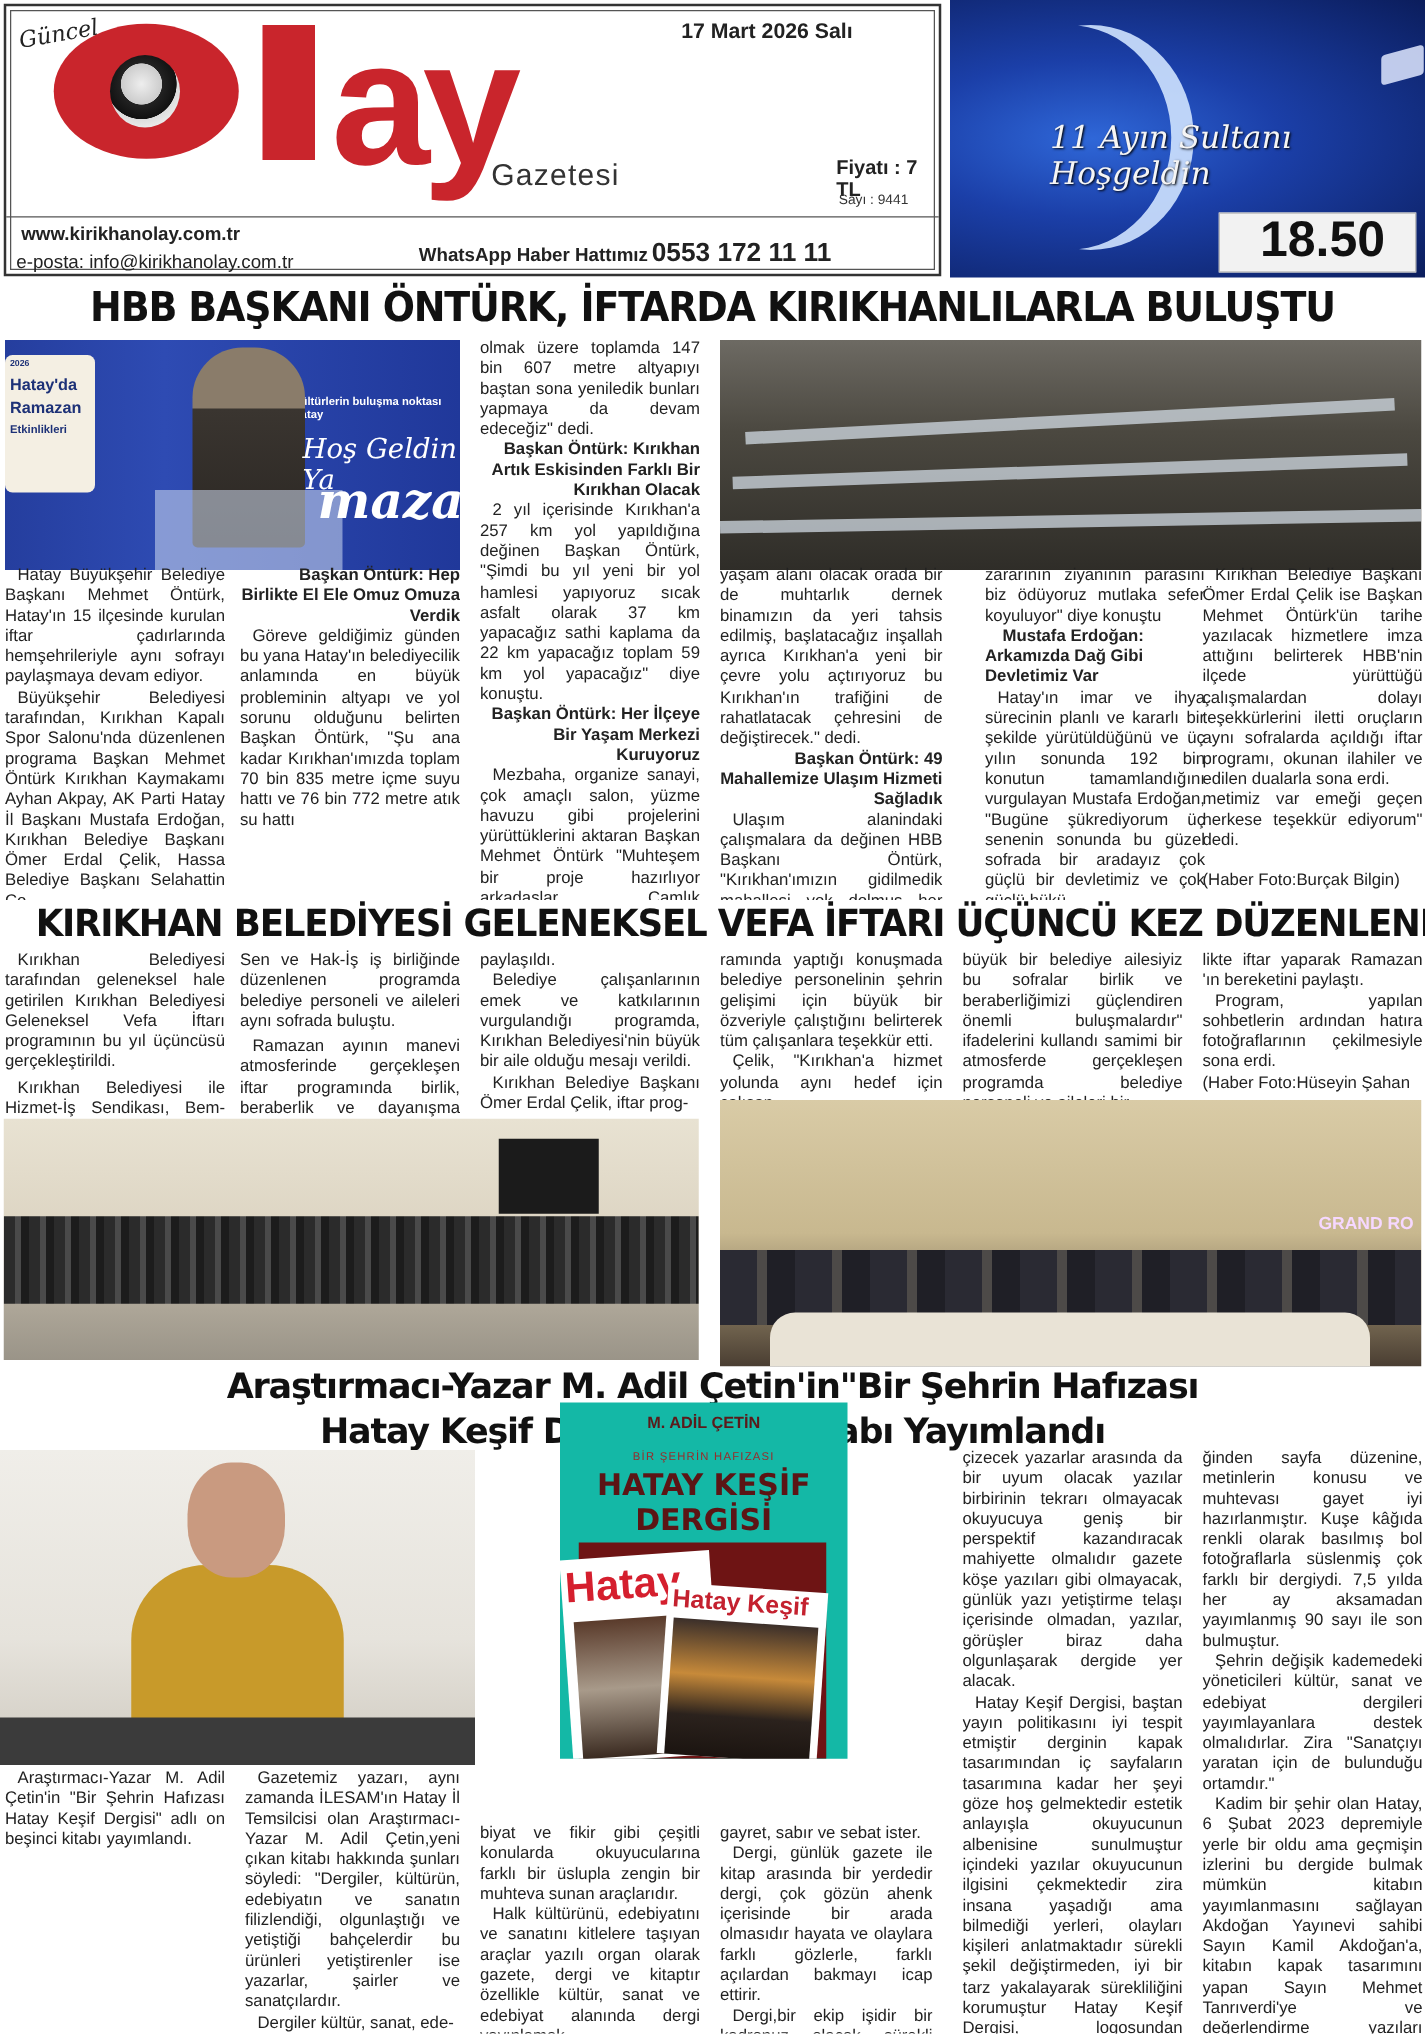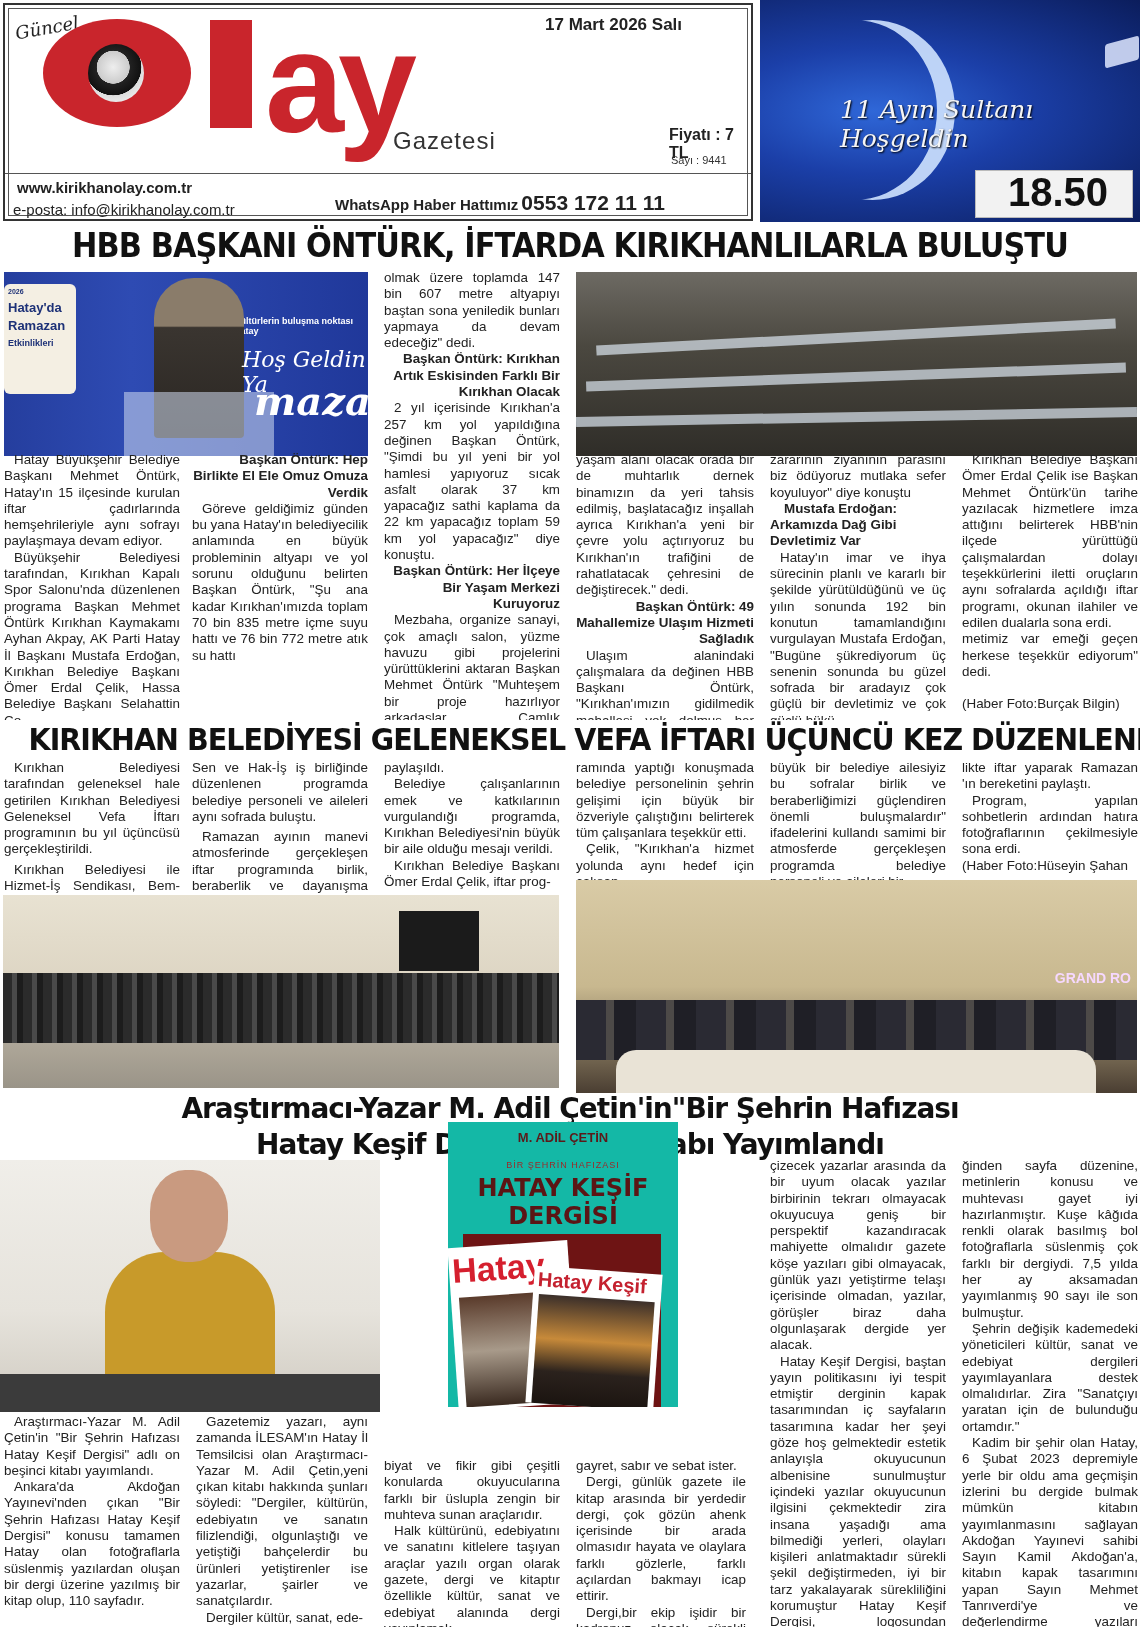--- a/index.html
+++ b/index.html
@@ -143,21 +143,21 @@
   <div class="row" style="left:20px;top:60px;width:520px;transform:rotate(-3deg)"></div>
   <div class="row" style="left:10px;top:100px;width:540px;transform:rotate(-2deg)"></div>
   <div class="row" style="left:0;top:140px;width:561px;transform:rotate(-1deg)"></div>
 </div>
 
 <div class="abs col" style="left:576px;top:452px;width:178px;height:268px">
   <p style="text-indent:0">yaşam alanı olacak orada bir de muhtarlık dernek binamızın da yeri tahsis edilmiş, başlatacağız inşallah ayrıca Kırıkhan'a yeni bir çevre yolu açtırıyoruz bu Kırıkhan'ın trafiğini de rahatlatacak çehresini de değiştirecek." dedi.</p>
   <p class="sub">Başkan Öntürk: 49 Mahallemize Ulaşım Hizmeti Sağladık</p>
   <p>Ulaşım alanindaki çalışmalara da değinen HBB Başkanı Öntürk, "Kırıkhan'ımızın gidilmedik mahallesi yok dolmuş her yere kalkıyor bunun</p>
 </div>
-<div class="abs col" style="left:770px;top:452px;width:176px;height:268px">
+<div class="abs col" style="left:788px;top:452px;width:176px;height:268px">
   <p style="text-indent:0">zararının ziyanının parasını biz ödüyoruz mutlaka sefer koyuluyor" diye konuştu</p>
   <p class="sub" style="text-align:left;text-indent:14px">Mustafa Erdoğan: Arkamızda Dağ Gibi Devletimiz Var</p>
   <p>Hatay'ın imar ve ihya sürecinin planlı ve kararlı bir şekilde yürütüldüğünü ve üç yılın sonunda 192 bin konutun tamamlandığını vurgulayan Mustafa Erdoğan, "Bugüne şükrediyorum üç senenin sonunda bu güzel sofrada bir aradayız çok güçlü bir devletimiz ve çok güçlü hükü</p>
 </div>
 <div class="abs col" style="left:962px;top:452px;width:176px;height:268px">
   <p>Kırıkhan Belediye Başkanı Ömer Erdal Çelik ise Başkan Mehmet Öntürk'ün tarihe yazılacak hizmetlere imza attığını belirterek HBB'nin ilçede yürüttüğü çalışmalardan dolayı teşekkürlerini iletti oruçların aynı sofralarda açıldığı iftar programı, okunan ilahiler ve edilen dualarla sona erdi.</p>
   <p style="text-indent:0">metimiz var emeği geçen herkese teşekkür ediyorum" dedi.</p>
   <p style="margin-top:16px;text-indent:0">(Haber Foto:Burçak Bilgin)</p>
 </div>
 
@@ -221,21 +221,20 @@
       <i></i>
     </div>
   <div class="mag2">
       <span>Hatay Keşif</span>
       <i></i>
     </div>
 </div>
 
 <div class="abs col" style="left:4px;top:1414px;width:176px;height:213px">
   <p>Araştırmacı-Yazar M. Adil Çetin'in "Bir Şehrin Hafızası Hatay Keşif Dergisi" adlı on beşinci kitabı yayımlandı.</p>
-  <p>Ankara'da Akdoğan Yayınevi'nden çıkan "Bir Şehrin Hafızası Hatay Keşif Dergisi" konusu tamamen Hatay olan fotoğraflarla süslenmiş yazılardan oluşan bir dergi üzerine yazılmış bir kitap olup, 110 sayfadır.</p>
 </div>
 <div class="abs col" style="left:196px;top:1414px;width:172px;height:213px">
   <p>Gazetemiz yazarı, aynı zamanda İLESAM'ın Hatay İl Temsilcisi olan Araştırmacı-Yazar M. Adil Çetin,yeni çıkan kitabı hakkında şunları söyledi: "Dergiler, kültürün, edebiyatın ve sanatın filizlendiği, olgunlaştığı ve yetiştiği bahçelerdir bu ürünleri yetiştirenler ise yazarlar, şairler ve sanatçılardır.</p>
   <p>Dergiler kültür, sanat, ede-</p>
 </div>
 <div class="abs col" style="left:384px;top:1458px;width:176px;height:169px">
   <p style="text-indent:0">biyat ve fikir gibi çeşitli konularda okuyucularına farklı bir üslupla zengin bir muhteva sunan araçlarıdır.</p>
   <p>Halk kültürünü, edebiyatını ve sanatını kitlelere taşıyan araçlar yazılı organ olarak gazete, dergi ve kitaptır özellikle kültür, sanat ve edebiyat alanında dergi yayınlamak</p>
 </div>
 <div class="abs col" style="left:576px;top:1458px;width:170px;height:169px">

